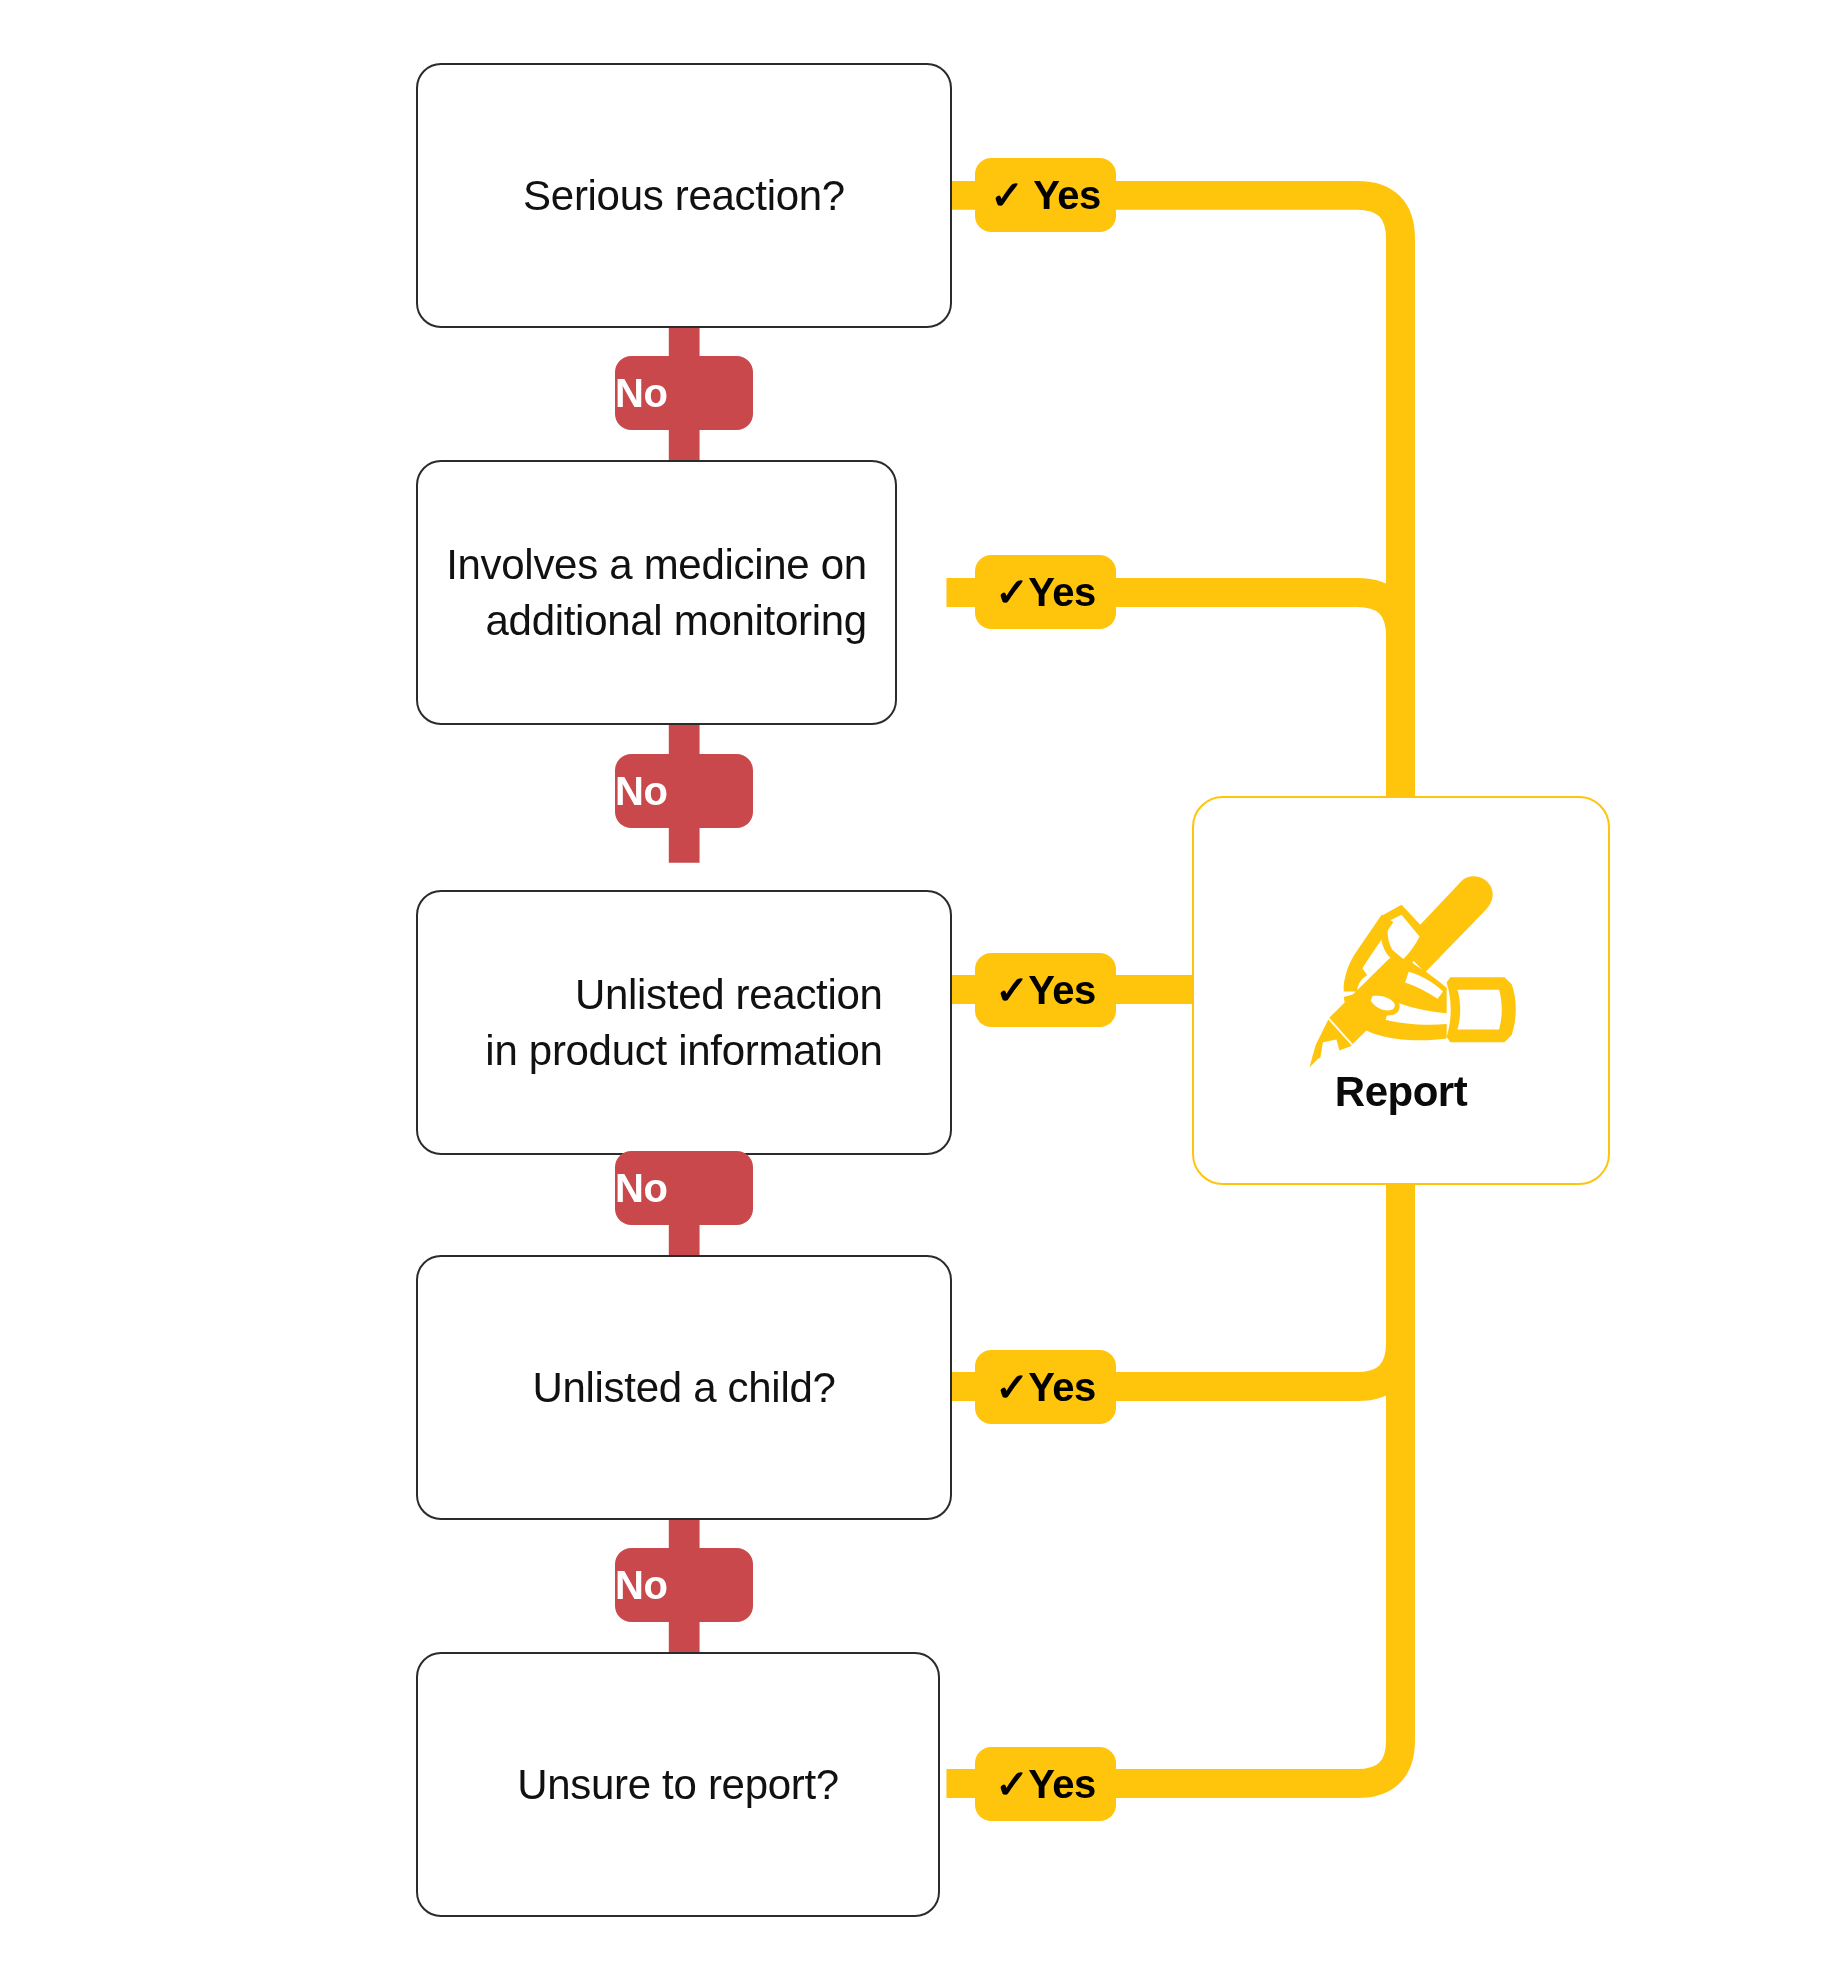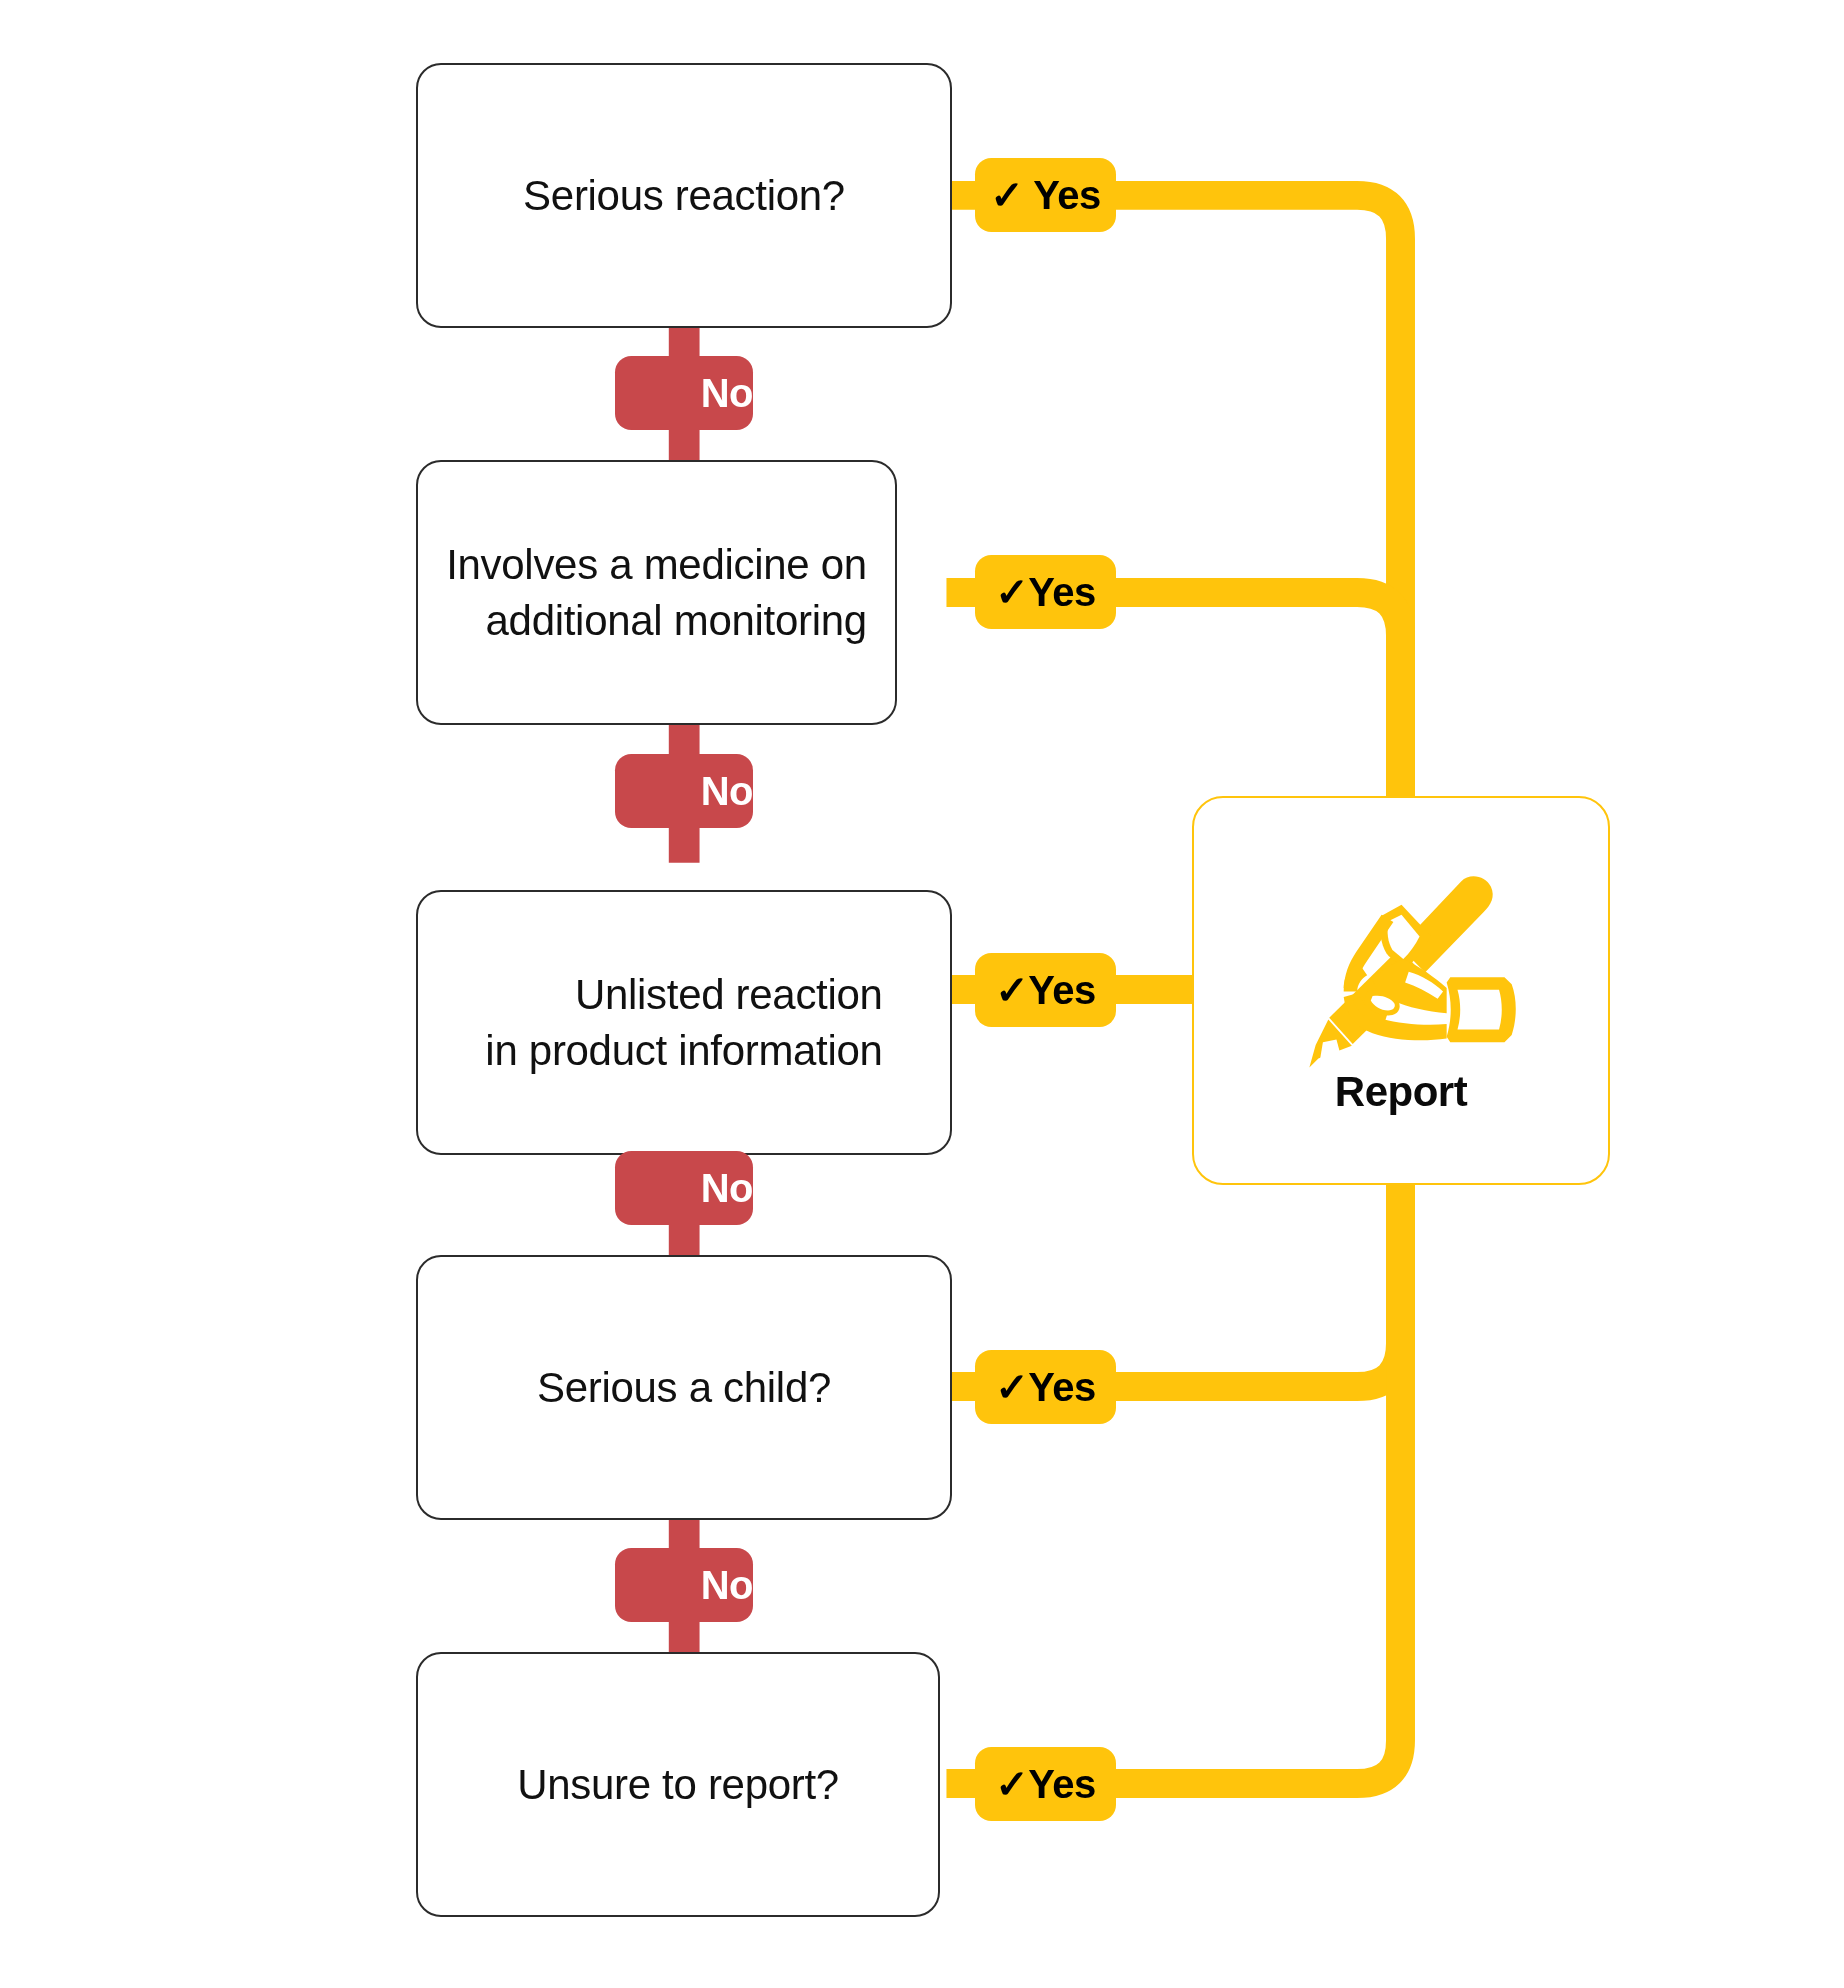--- a/index.html
+++ b/index.html
@@ -70,21 +70,21 @@
   
   .no-badge {
     position: absolute;
     box-sizing: border-box;
     background: #C8484B;
     border-radius: 16.3px;
     width: 138px;
     height: 74px;
     display: flex;
     align-items: center;
-    justify-content: flex-end;
+    justify-content: flex-start;
     z-index: 8;
   }
   .no-badge .nlabel {
     color: #ffffff;
     font-weight: bold;
     font-size: 40px;
     letter-spacing: -0.5px;
   }
 
   
@@ -158,21 +158,21 @@
     <div class="qbox-text">Involves a medicine on
 additional monitoring</div>
   </div>
 
   <div class="qbox" style="left:416px; top:858px; width:536px; height:265px;margin-top:32px;">
     <div class="qbox-text">Unlisted reaction
 in product information</div>
   </div>
 
   <div class="qbox" style="left:416px; top:1255px; width:536px; height:265px;">
-    <div class="qbox-text">Serious a child?</div>
+    <div class="qbox-text">Unlisted a child?</div>
   </div>
 
   <div class="qbox" style="left:416px; top:1652px; width:524px; height:265px;">
     <div class="qbox-text">Unsure to report?</div>
   </div>
 
   <div class="yes-badge" style="left:975px; top:158px; width:141px;">
     <span class="ylabel">✓ Yes</span>
   </div>
 

